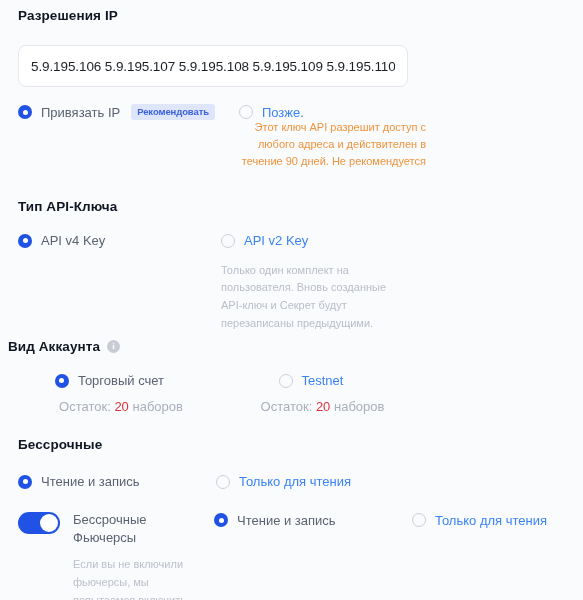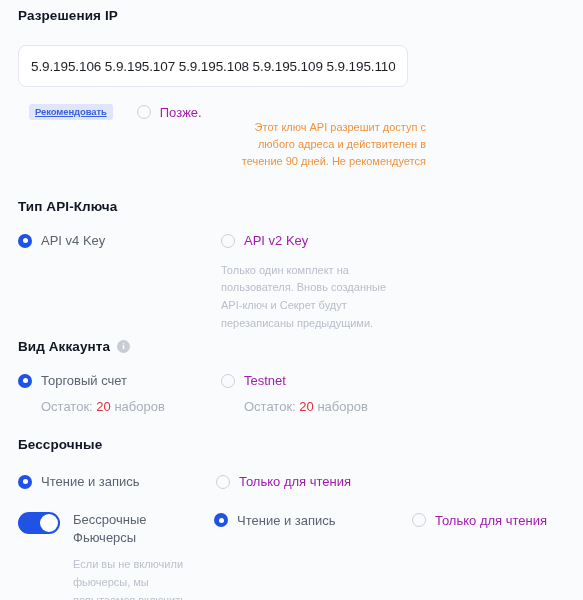--- a/index.html
+++ b/index.html
@@ -103,33 +103,32 @@
     content: "";
     position: absolute;
     left: 50%; top: 50%;
     width: 5px; height: 5px;
     margin: -2.5px 0 0 -2.5px;
     border-radius: 50%;
     background: #ffffff;
   }
 
   .radio-label { font-size: 13px; color: #5b6372; }
-  .radio-label.muted { color: #a21caf; }
+  .radio-label.muted { color: #3b82f6; }
 
   .badge {
     margin-left: 11px;
     background: #dfe5fb;
     color: #3a62de;
     font-size: 9.5px;
     font-weight: bold;
     padding: 3px 6px 3.5px;
     border-radius: 3px;
     line-height: 1;
     letter-spacing: -0.1px;
-    text-decoration: underline;
   }
 
   .warn {
     position: absolute;
     left: 234px;
     top: 119px;
     width: 192px;
     font-size: 11px;
     line-height: 1.55;
     color: #f0933c;
@@ -145,21 +144,21 @@
 
   .sub-note {
     margin-top: 10px;
     font-size: 11px;
     line-height: 1.62;
     color: #b9bec9;
     width: 172px;
   }
 
   
-  #account-section { position: absolute; left: 18px; top: 339px; width: 547px; }
+  #account-section { position: absolute; left: 8px; top: 339px; width: 547px; text-align: center; }
 
   .balance {
     margin-top: 7px;
     margin-left: 23px;
     font-size: 13px;
     color: #a9afbb;
   }
   .balance .amount { color: #e0303a; }
 
   
@@ -225,20 +224,24 @@
   <div id="ip-section">
     <div class="section-title">
       <span>Разрешения IP</span>
     </div>
 
     <div class="ip-input-wrap">
       <input class="ip-input" type="text" value="5.9.195.106 5.9.195.107 5.9.195.108 5.9.195.109 5.9.195.110 5.9.200" placeholder="Введите IP-адреса" style="">
     </div>
 
     <div class="radio-row">
+      <span class="radio">
+        <span class="rd on"></span>
+        <span class="radio-label">Привязать IP</span>
+      </span>
       <span class="badge">Рекомендовать</span>
 
       <span class="radio" style="margin-left:24px">
         <span class="rd"></span>
         <span class="radio-label muted">Позже.</span>
       </span>
     </div>
   </div>
 
   <div class="warn">Этот ключ API разрешит доступ с любого адреса и действителен в течение 90 дней. Не рекомендуется</div>

